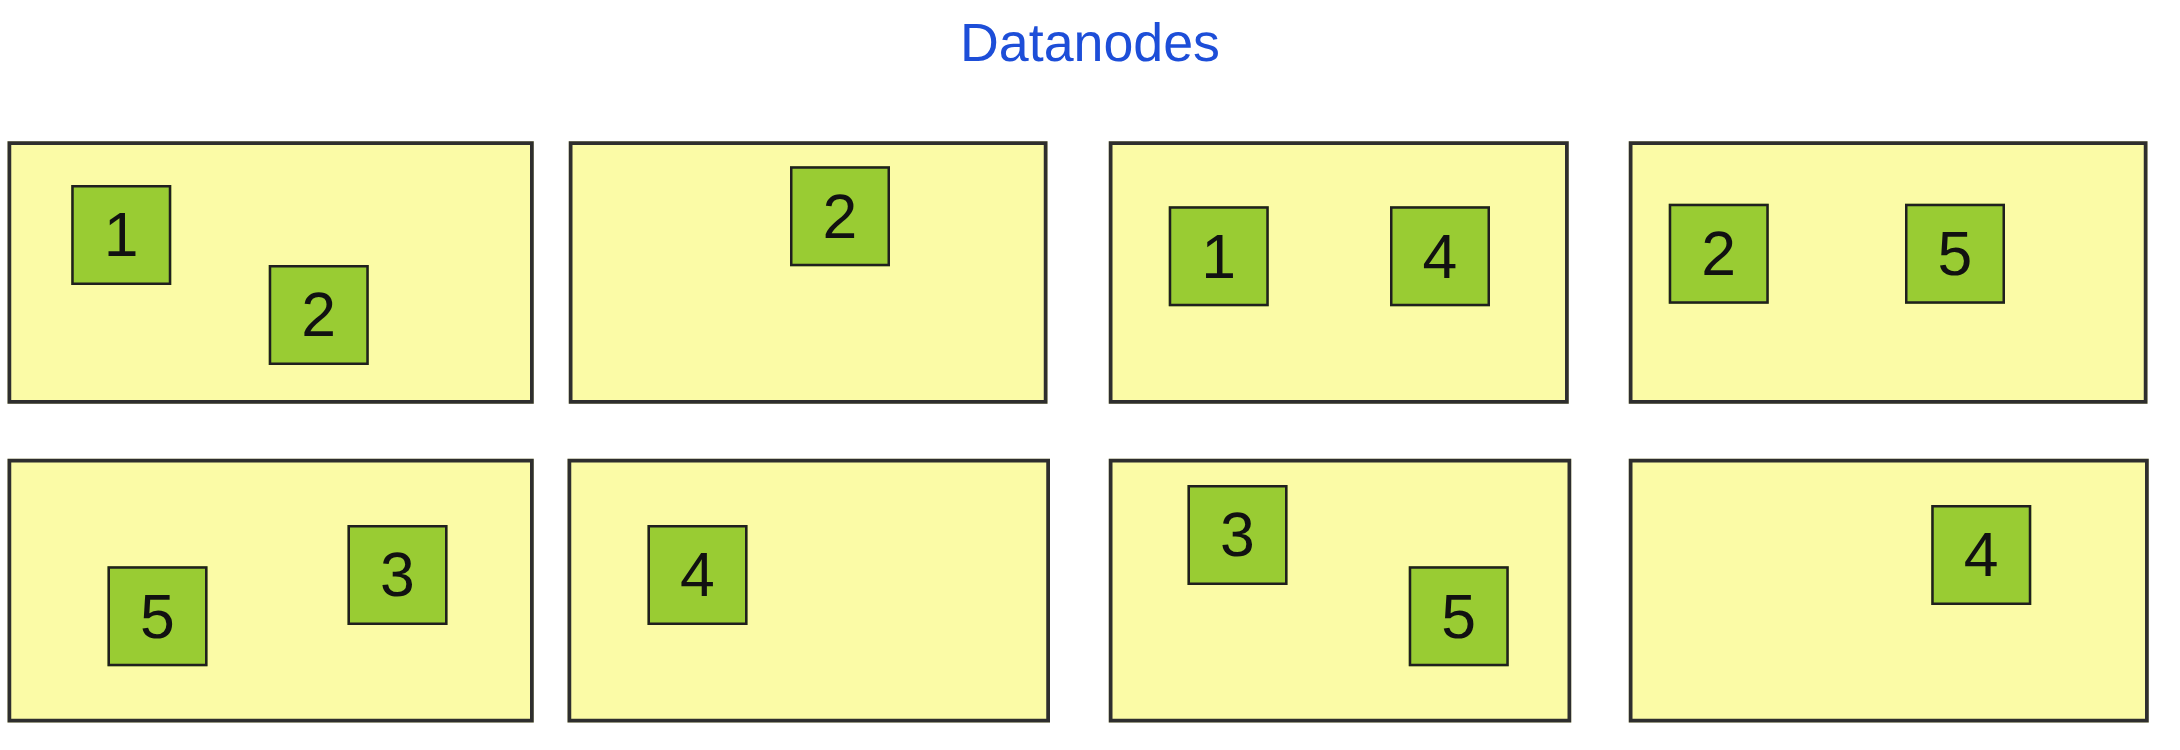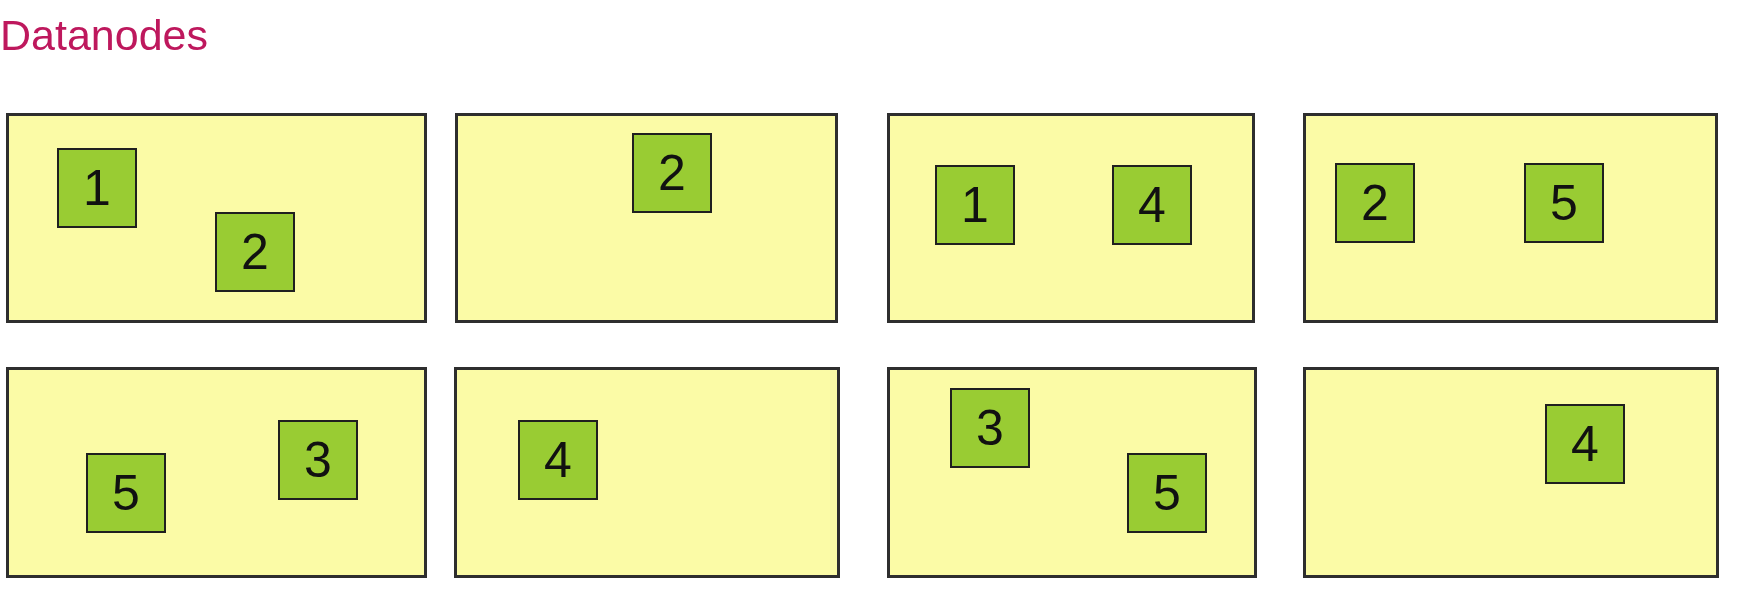--- a/index.html
+++ b/index.html
@@ -13,23 +13,24 @@
     height: 600px;
     background: #ffffff;
     font-family: "Liberation Sans", sans-serif;
     overflow: hidden;
   }
   .title {
     position: absolute;
     top: 12px;
     left: 0;
     width: 100%;
+    text-align: center;
     font-size: 43px;
     line-height: 1.1;
-    color: #be185d;
+    color: #1d4ed8;
   }
   .node {
     position: absolute;
     background: #FBFBA6;
     border: 3px solid #2E2E2E;
     box-sizing: border-box;
   }
   .block {
     position: absolute;
     width: 80px;

